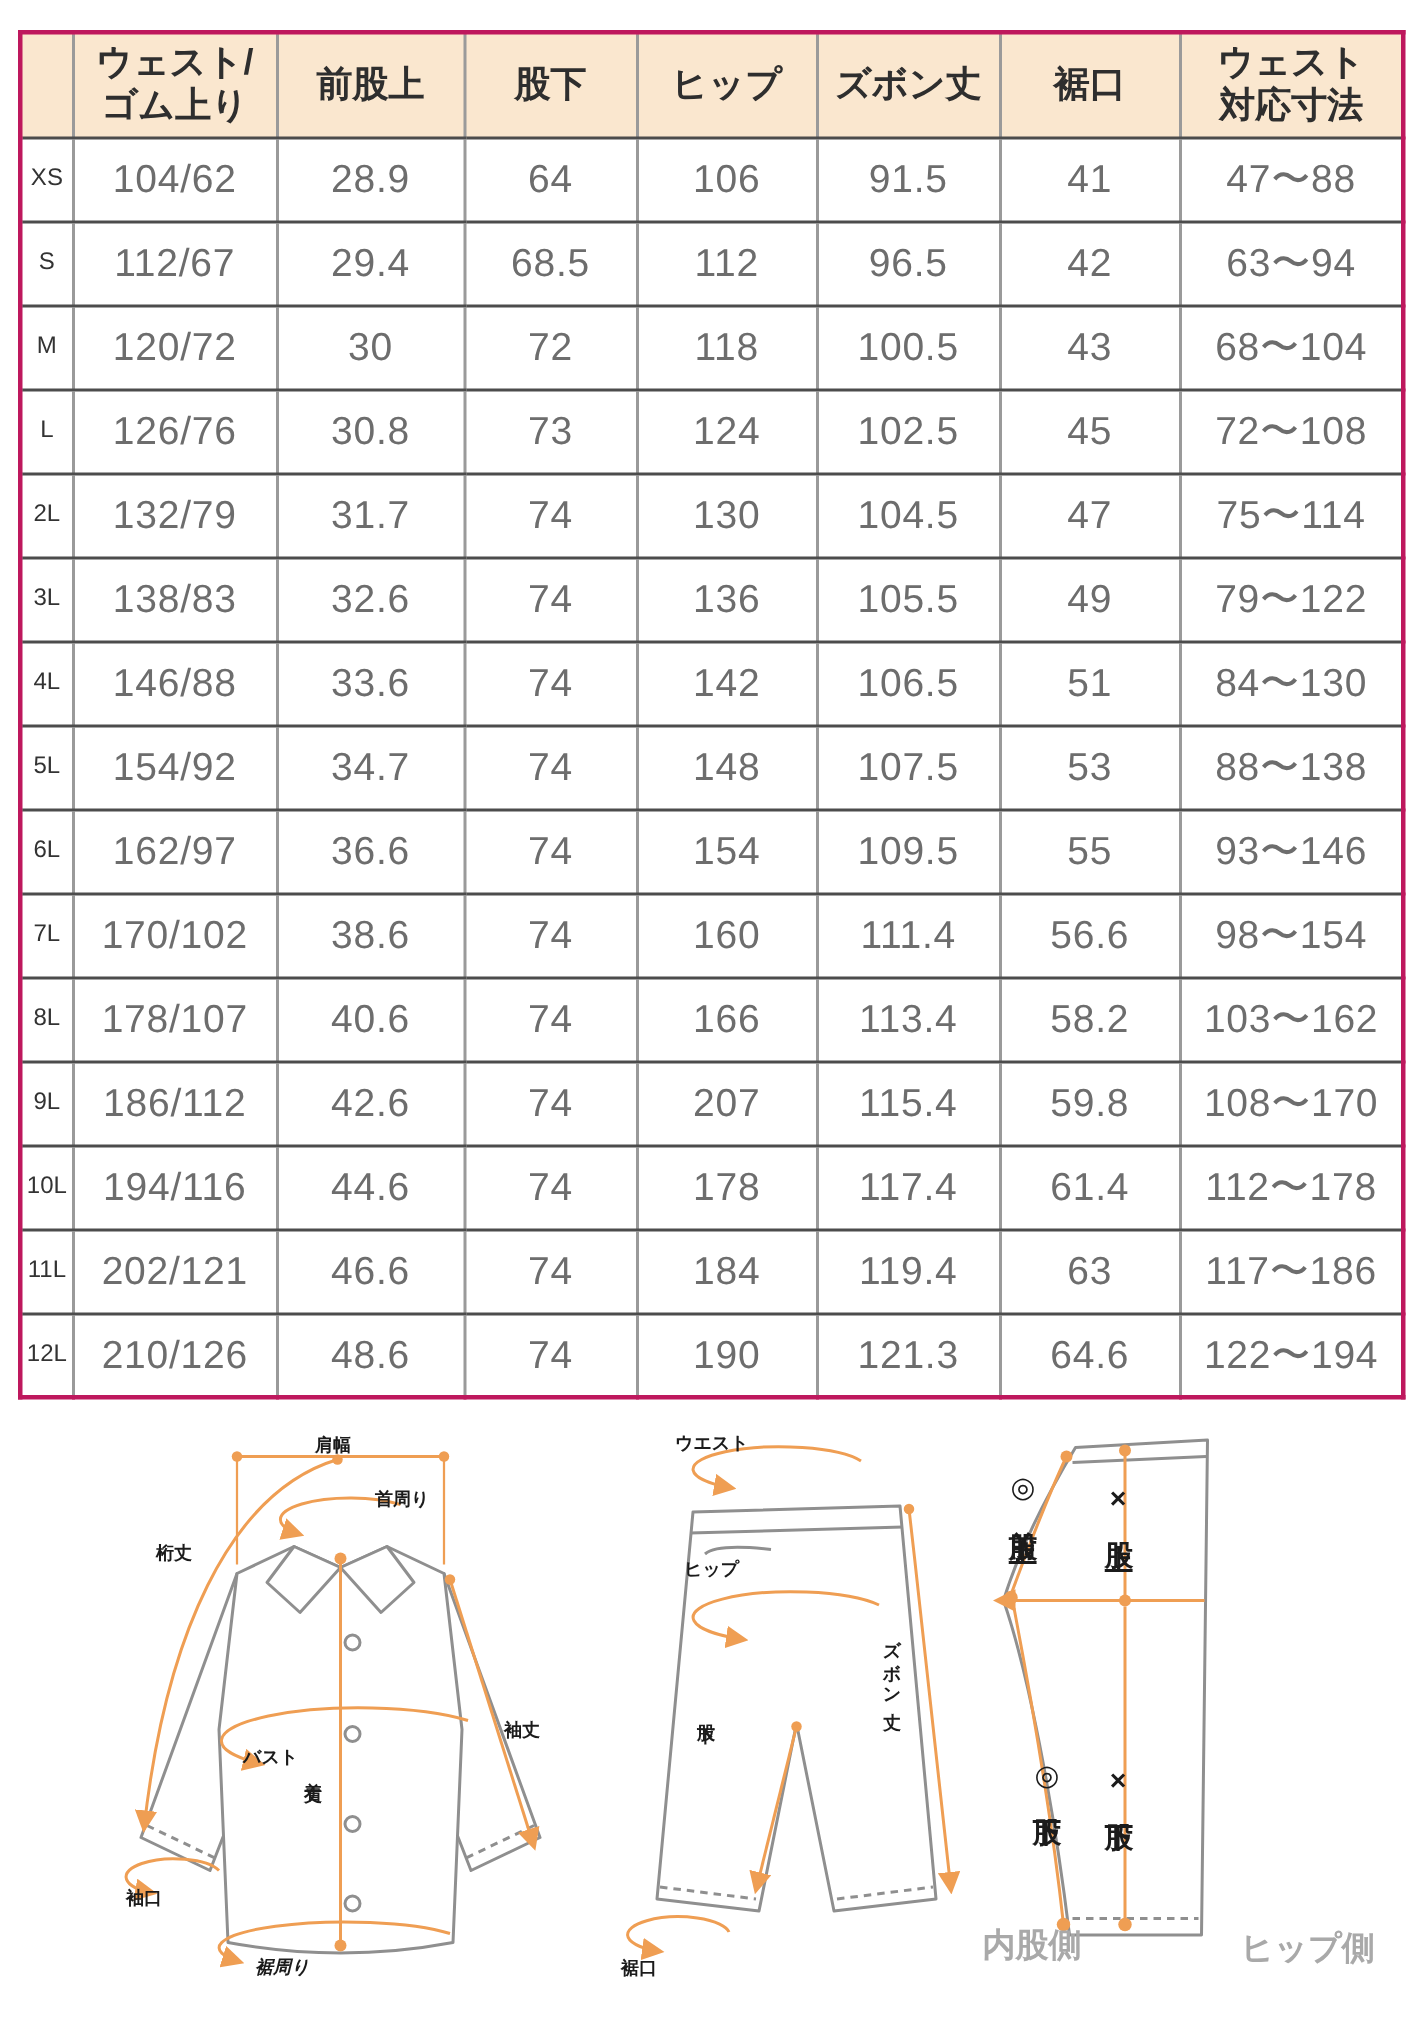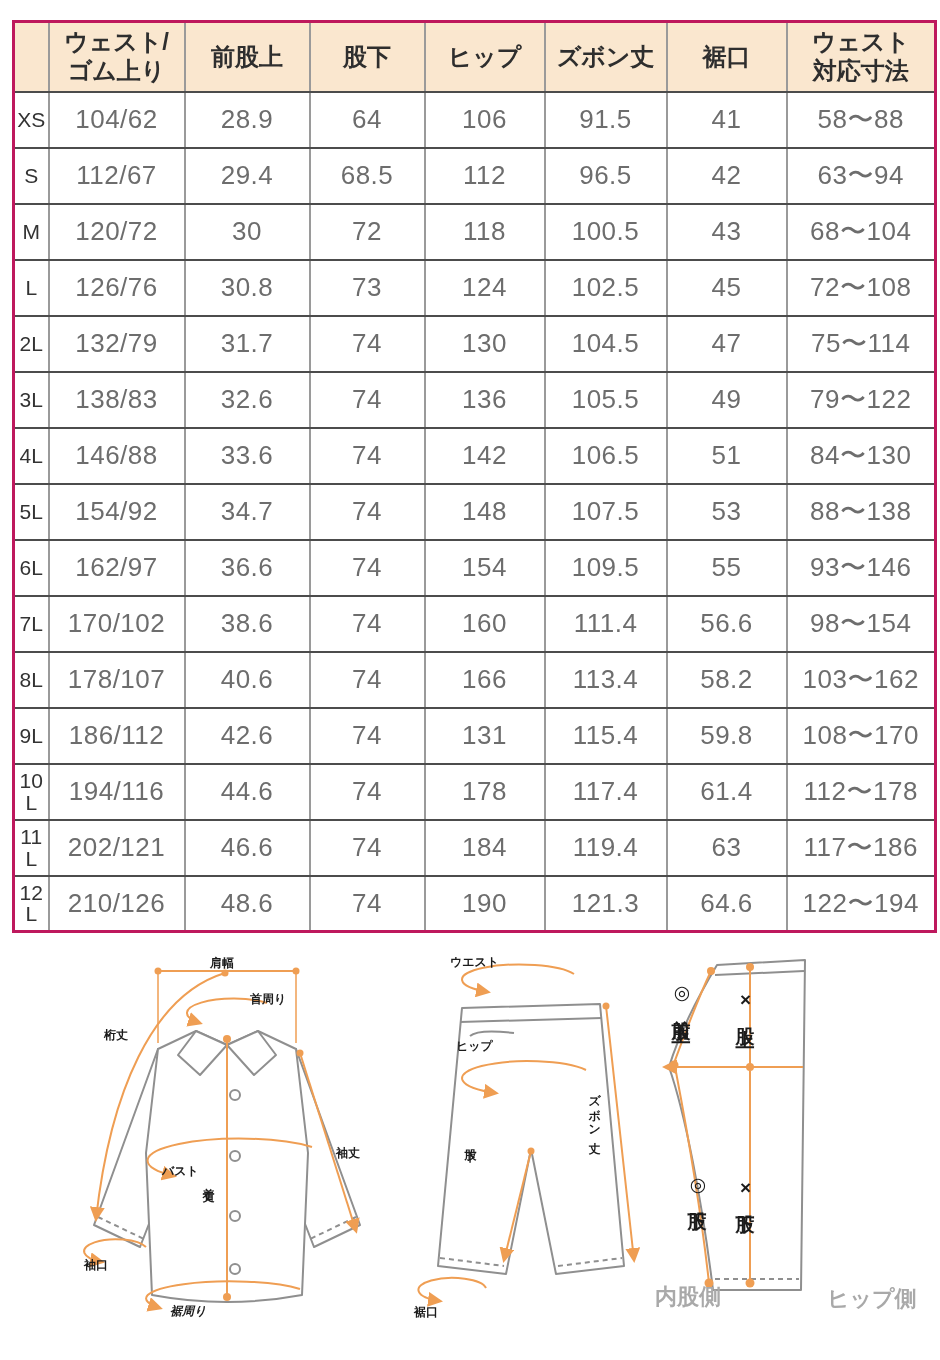--- a/index.html
+++ b/index.html
@@ -10,21 +10,21 @@
   table.size{position:absolute;left:12px;top:20px;width:922px;border-collapse:collapse;
              table-layout:fixed;border:3px solid #be185d;}
   table.size th,table.size td{
      border-top:2px solid #4c4c4c;border-bottom:2px solid #4c4c4c;
      border-left:2px solid #9a9a9a;border-right:2px solid #9a9a9a;
      text-align:center;vertical-align:middle;padding:0;}
   thead tr{height:70px;}
   thead th{background:#fae7cf;font-size:24px;font-weight:bold;color:#2e2e2e;
            line-height:1.18;white-space:pre-line;border-bottom:3px solid #474747;}
   tbody tr{height:56px;}
-  tbody th{font-size:21px;font-weight:400;color:#333333;line-height:1.02;
+  tbody th{font-size:16px;font-weight:400;color:#333333;line-height:1.02;
            word-break:break-all;background:#fff;}
   tbody td{font-size:26px;color:#6d6d6d;letter-spacing:0.5px;background:#fff;}
 
   
   .diag{position:absolute;}
   .dlabel{position:absolute;font-size:12px;font-weight:bold;color:#1b1b1b;
           white-space:nowrap;line-height:1.05;}
   .vlabel{writing-mode:vertical-rl;text-orientation:upright;letter-spacing:2px;}
   .bgw{background:#ffffff;padding:1px 0;}
   .graylab{color:#a9a9a9;font-size:22px;}
@@ -66,21 +66,21 @@
     <tbody>
 
         <tr>
           <th>XS</th>
           <td>104/62</td>
           <td>28.9</td>
           <td>64</td>
           <td>106</td>
           <td>91.5</td>
           <td>41</td>
-          <td>58〜88</td>
+          <td>47〜88</td>
         </tr>
 
         <tr>
           <th>S</th>
           <td>112/67</td>
           <td>29.4</td>
           <td>68.5</td>
           <td>112</td>
           <td>96.5</td>
           <td>42</td>
@@ -184,21 +184,21 @@
           <td>113.4</td>
           <td>58.2</td>
           <td>103〜162</td>
         </tr>
 
         <tr>
           <th>9L</th>
           <td>186/112</td>
           <td>42.6</td>
           <td>74</td>
-          <td>131</td>
+          <td>207</td>
           <td>115.4</td>
           <td>59.8</td>
           <td>108〜170</td>
         </tr>
 
         <tr>
           <th>10L</th>
           <td>194/116</td>
           <td>44.6</td>
           <td>74</td>

